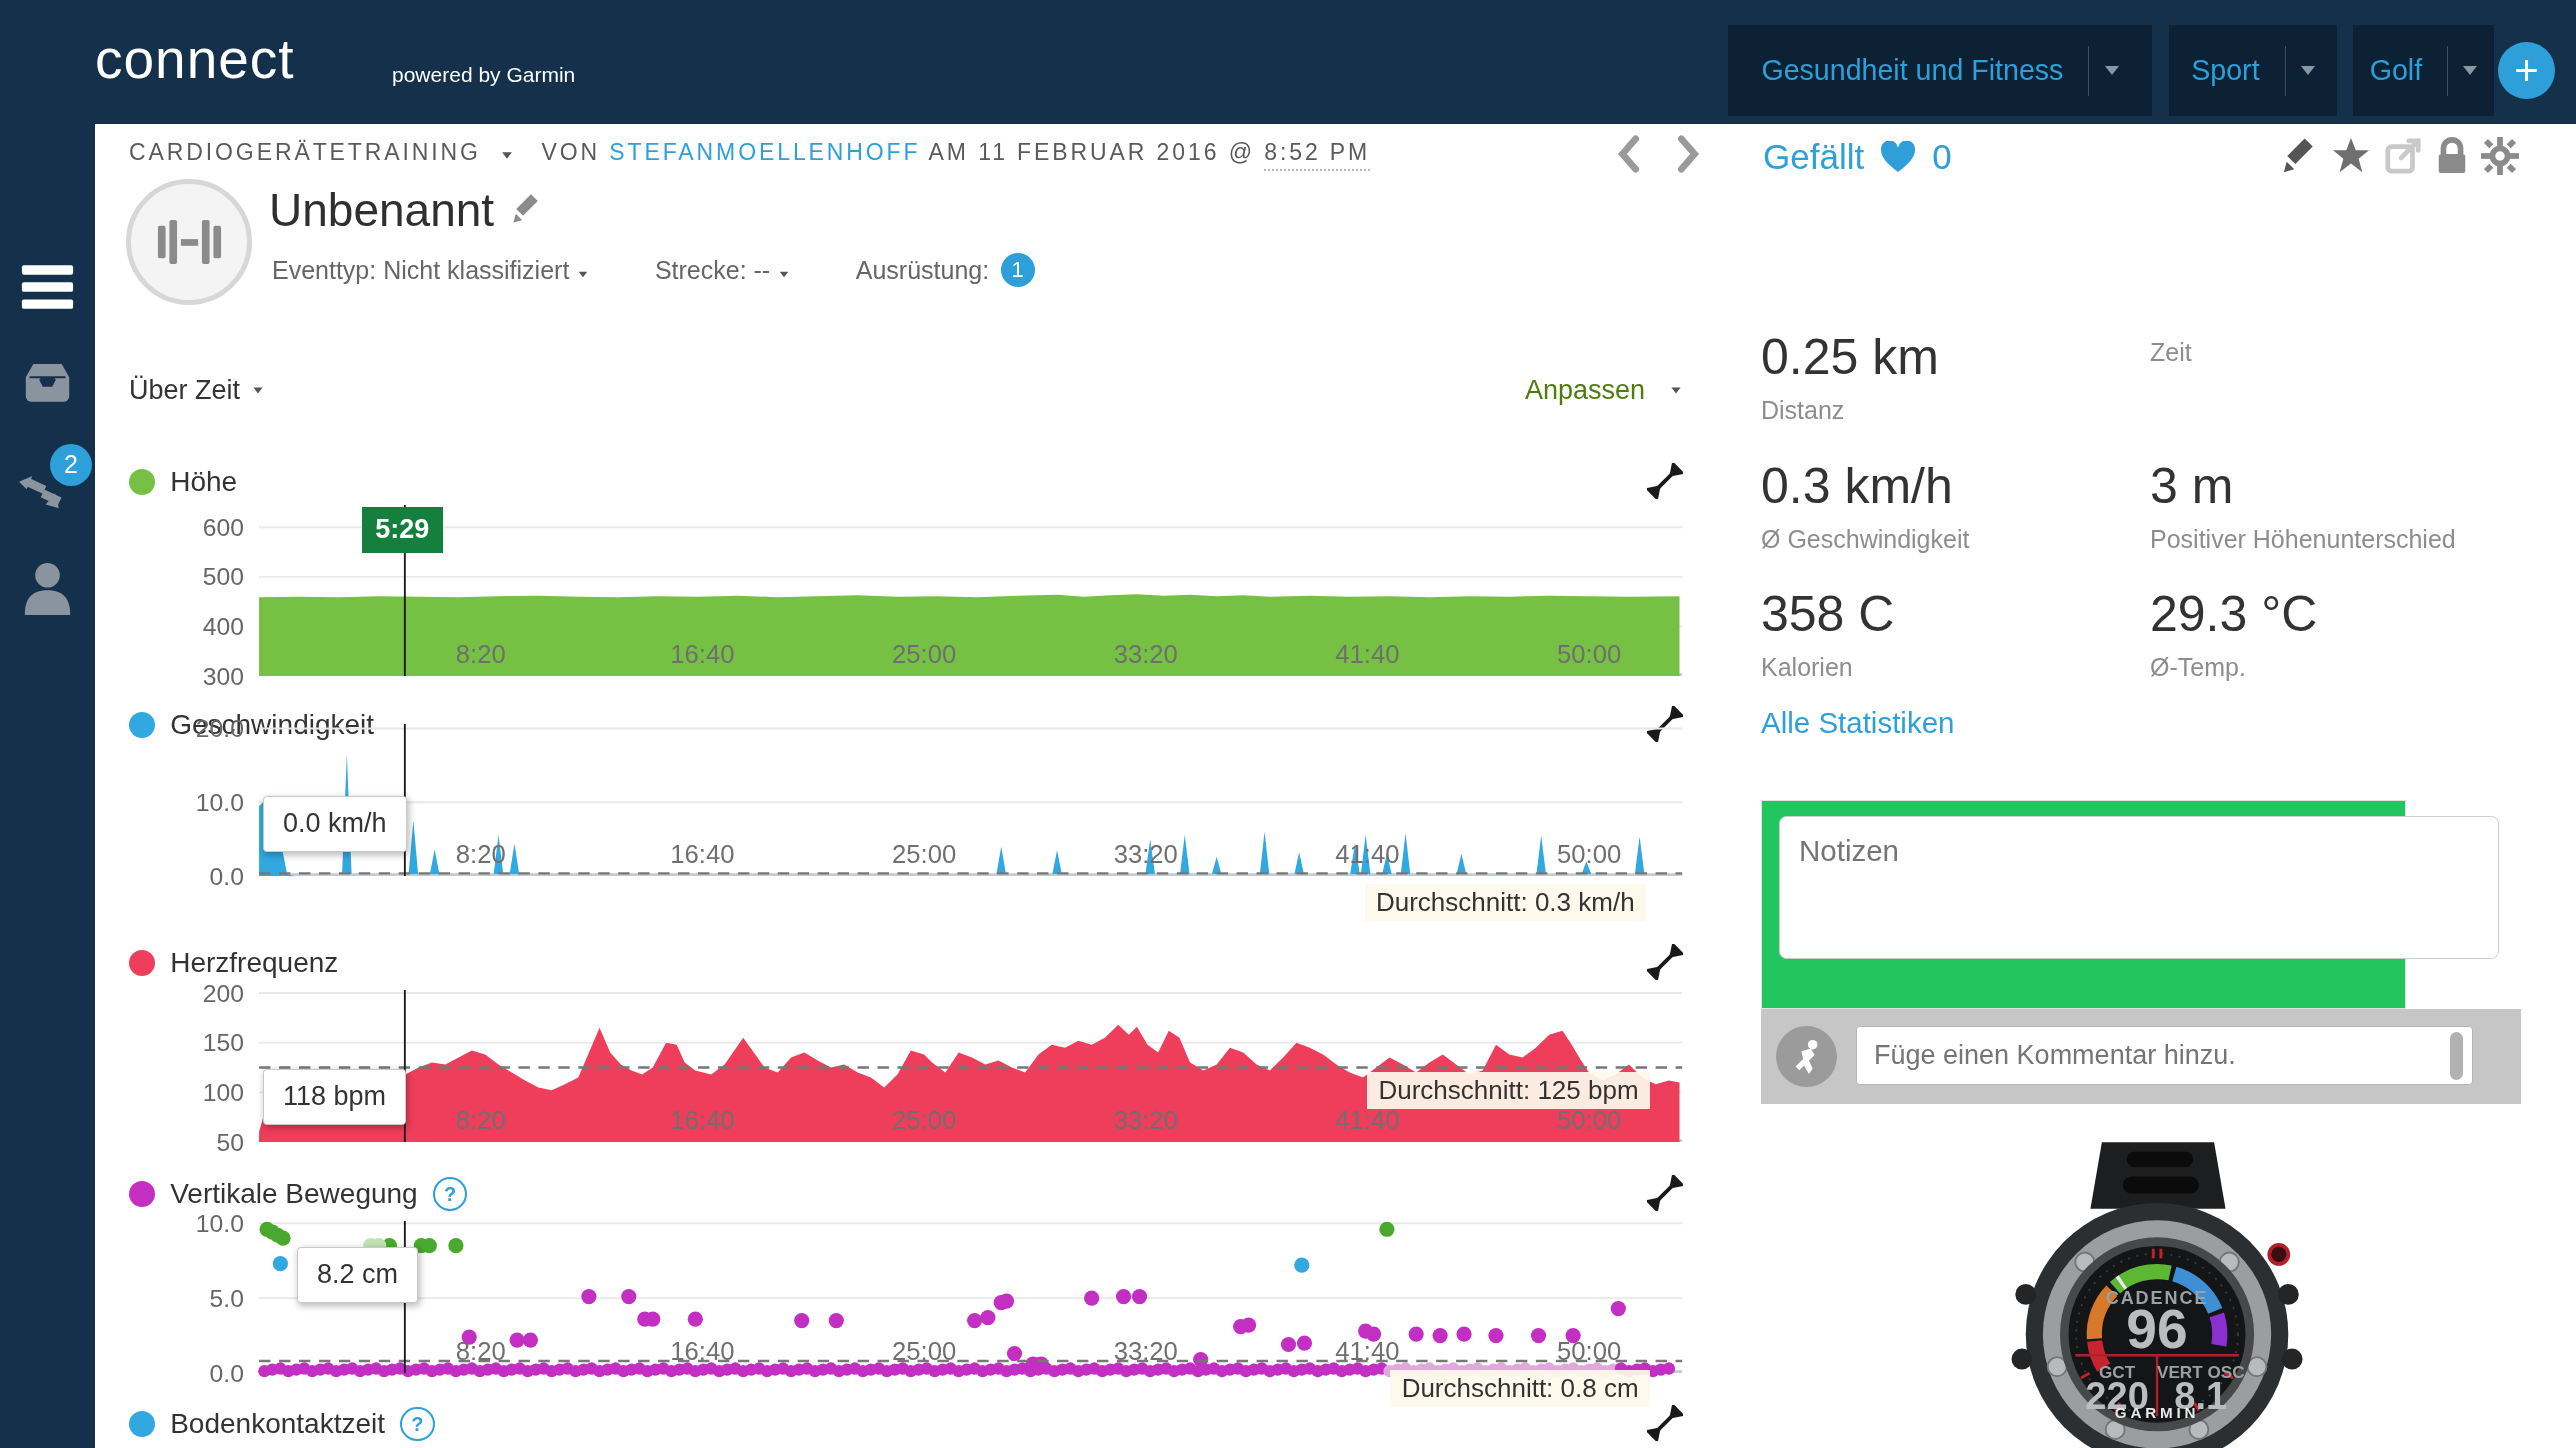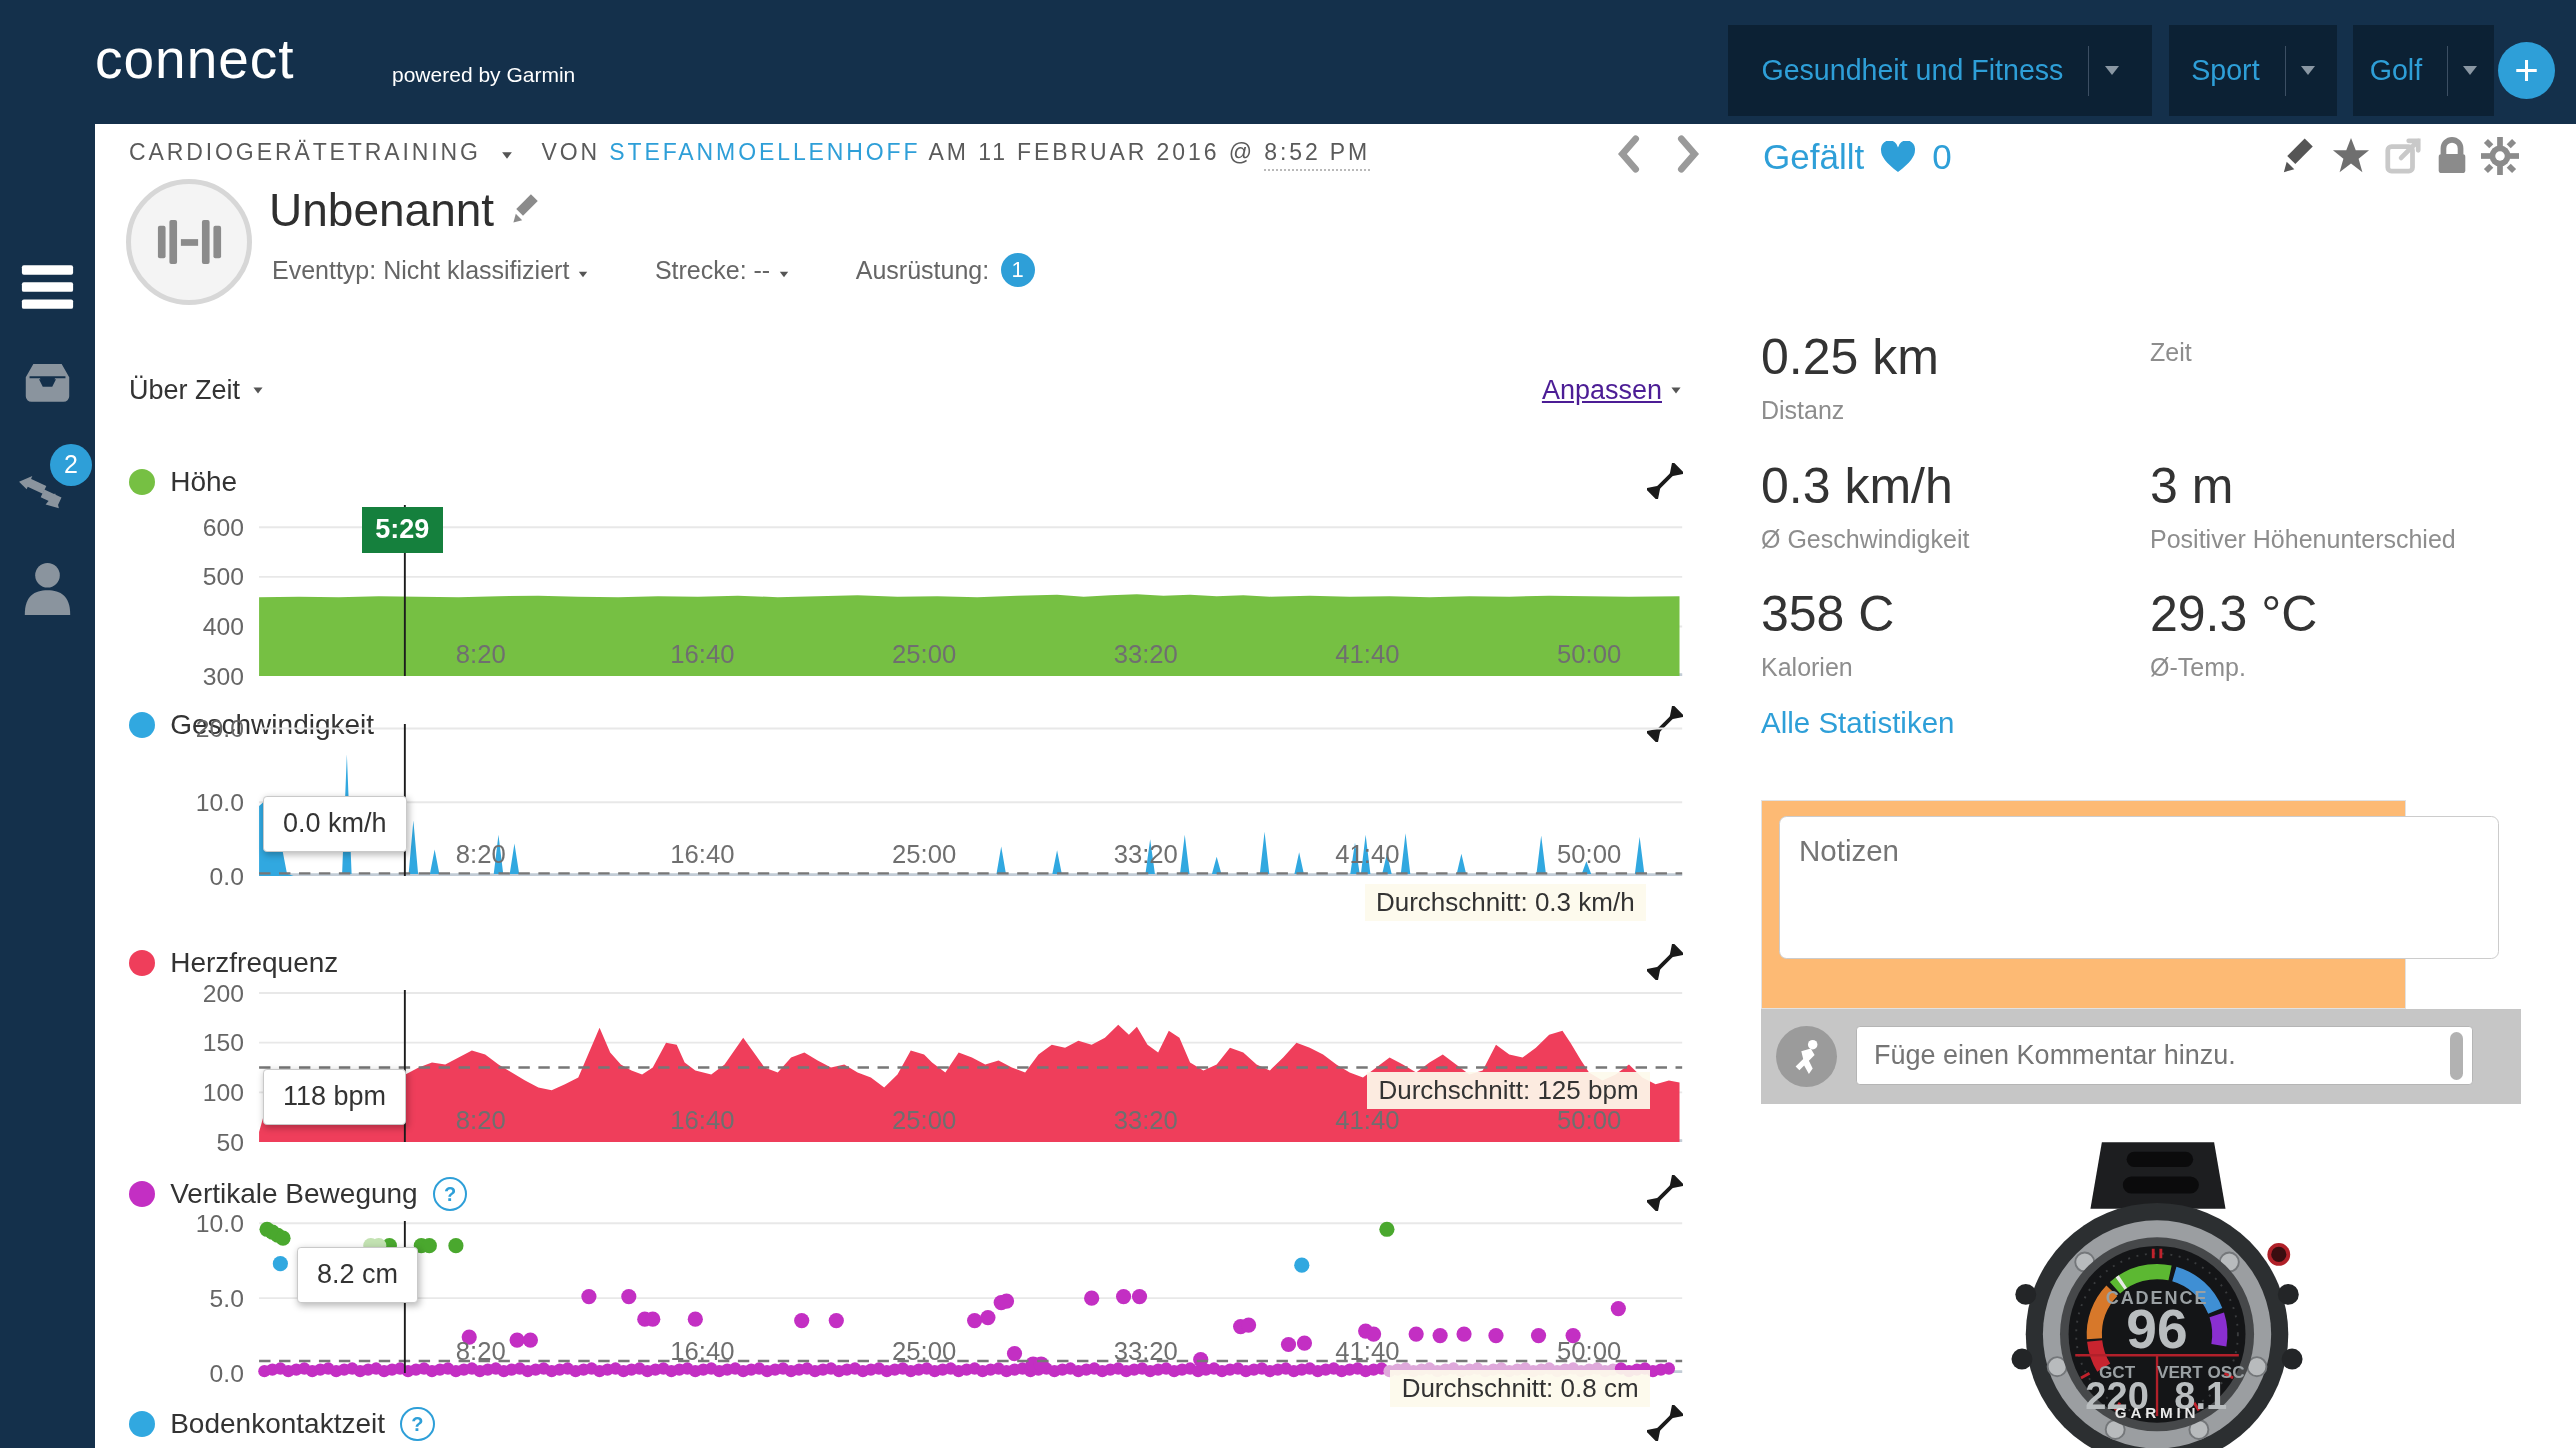--- a/index.html
+++ b/index.html
@@ -31,22 +31,22 @@
   .likes{left:1763px;top:137px;font-size:35px;color:#2e9fd8;display:flex;align-items:center;gap:16px;}
   .action-ico{top:137px;width:38px;height:38px;}
   
   .avatar{left:126px;top:179px;width:116px;height:116px;border-radius:50%;background:#f4f4f4;
           border:5.7px solid #d7d7d7;display:flex;align-items:center;justify-content:center;}
   .act-title{left:269px;top:183px;font-size:46px;color:#2f2f2f;display:flex;align-items:flex-start;gap:17px;}
   .meta{left:272px;top:253px;font-size:25px;color:#666;display:flex;align-items:center;gap:13.3px;white-space:nowrap;}
   .meta .mini-badge{width:34px;height:34px;font-size:22px;}
   
   .overtime{left:129px;top:375px;font-size:27px;color:#333;display:flex;align-items:center;gap:11.4px;}
-  .anpassen{left:1504px;top:375px;width:179px;font-size:27px;color:#4c1d95;display:flex;
-            justify-content:flex-end;align-items:center;gap:7px;text-decoration:underline;}
+  .anpassen{left:1504px;top:375px;width:179px;font-size:27px;color:#4d7c0f;display:flex;
+            justify-content:flex-end;align-items:center;gap:24px;}
   
   .legend{left:129px;height:38px;display:flex;align-items:center;gap:15.2px;font-size:28px;color:#333;}
   .legend .dot{width:26px;height:26px;border-radius:50%;}
   .help{width:30.5px;height:30.5px;border-radius:50%;border:2.9px solid #2e9fd8;color:#2e9fd8;
         font-size:20px;font-weight:bold;display:flex;align-items:center;justify-content:center;}
   .expand{left:1647px;width:36px;height:36px;}
   .chart{left:129px;width:1555px;}
   .chart svg{position:absolute;left:0;top:0;overflow:visible;}
   .tooltip{position:absolute;background:#fff;border:1px solid #c9c9c9;border-radius:3.8px;
            box-shadow:1.9px 2.9px 7.6px rgba(0,0,0,.28);font-size:27px;color:#333;
@@ -54,21 +54,21 @@
   .cursor-label{position:absolute;background:#15803d;color:#fff;font-size:27px;font-weight:bold;
            padding:7.6px 13.3px;white-space:nowrap;z-index:4;}
   .avg-label{position:absolute;background:rgba(253,250,236,.92);font-size:26px;color:#333;
            padding:2.9px 11.4px;white-space:nowrap;z-index:3;}
   
   .stat{width:381px;}
   .stat .v{font-size:50px;font-weight:300;color:#333;}
   .stat .l{font-size:25px;color:#8d8d8d;margin-top:9.5px;}
   .all-stats{left:1761px;top:706px;font-size:29.5px;color:#2e9fd8;}
   
-  .notes-panel{left:1761px;top:800px;width:645px;height:209px;background:#fdba74;border:1px solid #e2e2e2;box-sizing:border-box;}
+  .notes-panel{left:1761px;top:800px;width:645px;height:209px;background:#22c55e;border:1px solid #e2e2e2;box-sizing:border-box;}
   .notes-panel textarea{position:absolute;left:17px;top:15.2px;width:720px;height:143px;box-sizing:border-box;
       border:1px solid #ccc;border-radius:7.6px;resize:none;font-family:"Liberation Sans",sans-serif;
       font-size:29.5px;color:#555;padding:17px 19px;outline:none;}
   .comment-band{left:1761px;top:1009px;width:760px;height:95px;background:#c6c6c6;}
   .runner{position:absolute;left:15.2px;top:17px;width:61px;height:61px;border-radius:50%;background:#9b9b9b;
       display:flex;align-items:center;justify-content:center;}
   .comment-band input{position:absolute;left:95px;top:17px;width:617px;height:59px;box-sizing:border-box;
       border:1px solid #b5b5b5;border-radius:3.8px;font-family:"Liberation Sans",sans-serif;
       font-size:27px;color:#666;padding:0 17px;outline:none;}
   .scroll-pill{position:absolute;left:689px;top:23px;width:13.3px;height:48px;border-radius:6.7px;background:#b2b2b2;}

